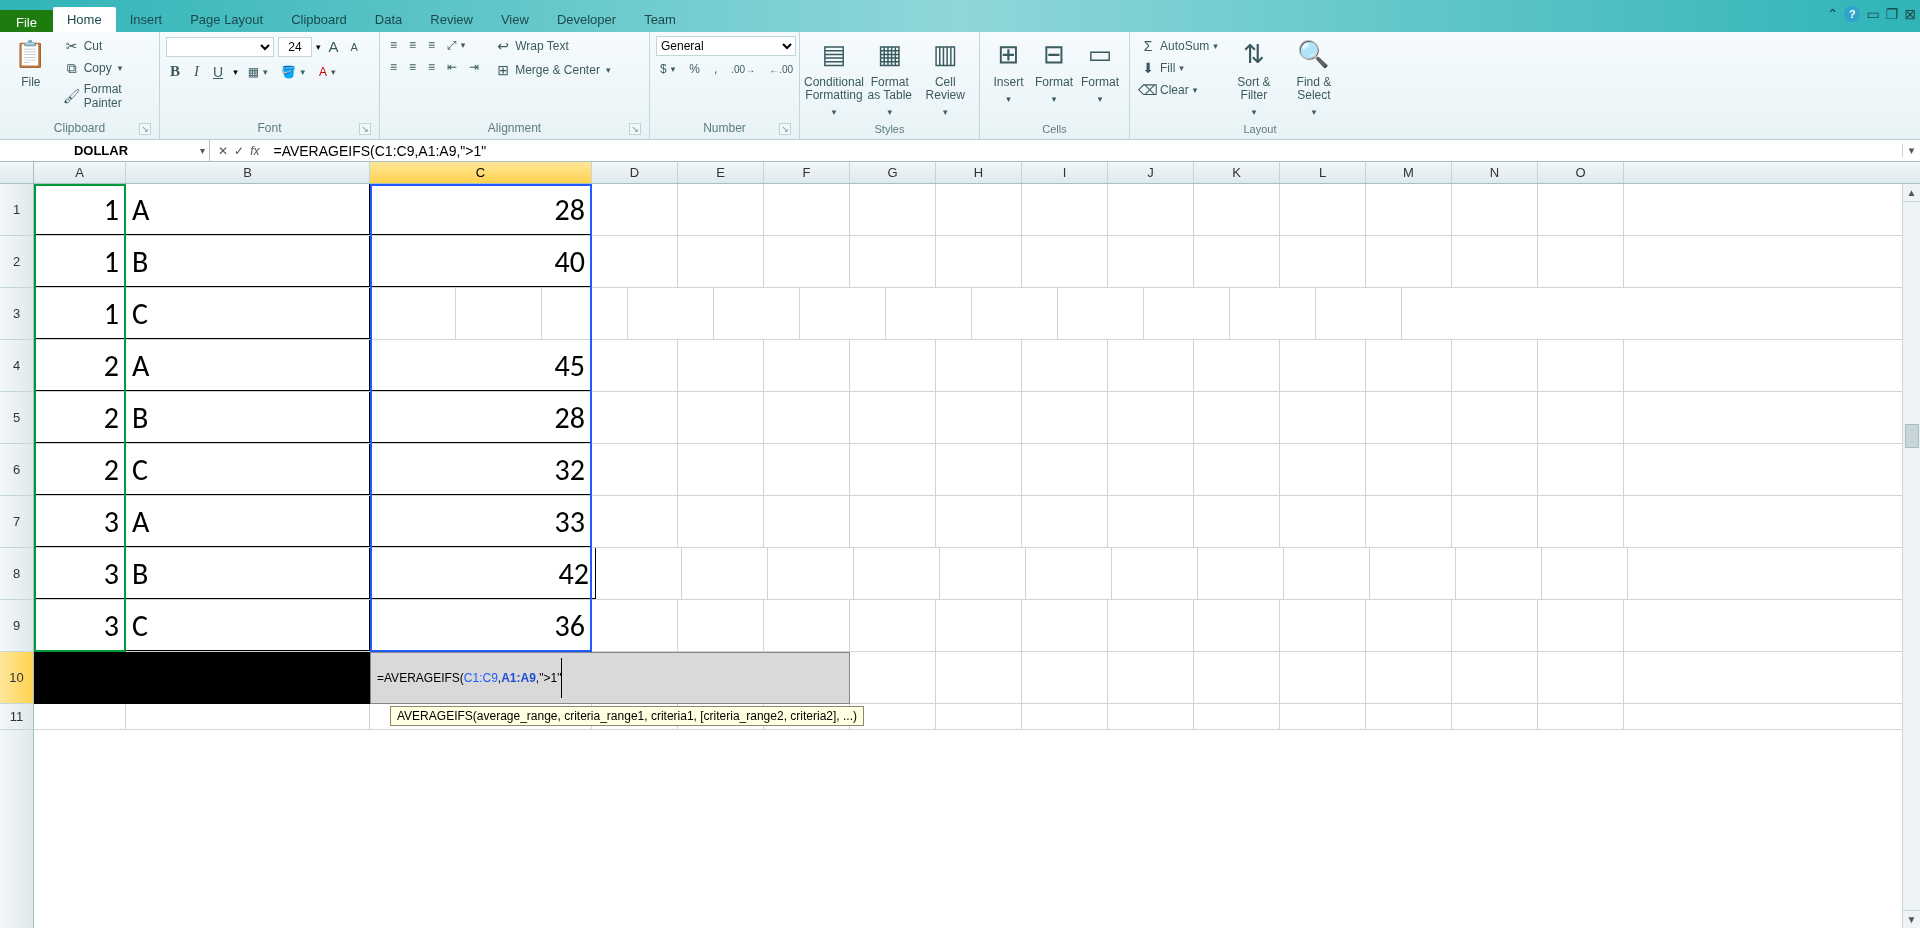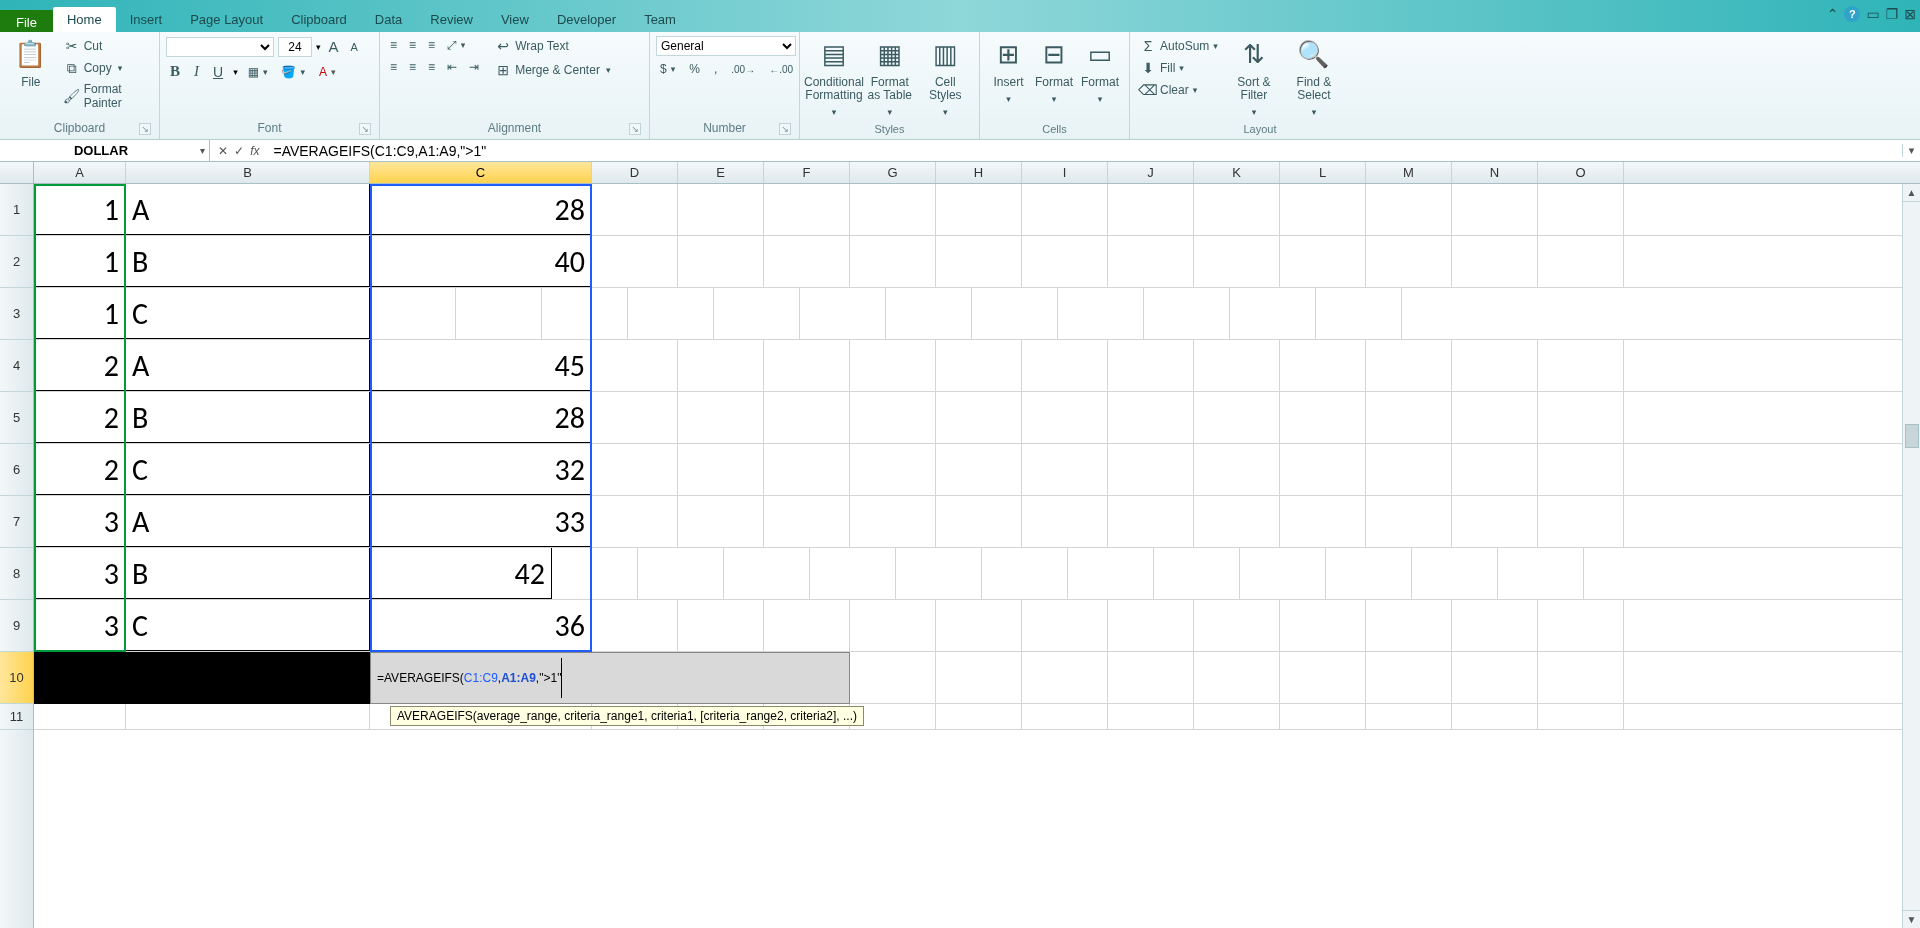--- a/index.html
+++ b/index.html
@@ -203,21 +203,21 @@
           <span>Conditional Formatting</span>
           <span style="font-size:9px;">▾</span>
         </div>
       <div class="rbtn big">
           <span class="glyph">▦</span>
           <span>Format as Table</span>
           <span style="font-size:9px;">▾</span>
         </div>
       <div class="rbtn big">
           <span class="glyph">▥</span>
-          <span>Cell Styles</span>
+          <span>Cell Review</span>
           <span style="font-size:9px;">▾</span>
         </div>
     </div>
     <div class="group-label">Styles</div>
   </div>
 
   <div class="group" style="width:150px;">
     <div style="display:flex;">
       <div class="rbtn big">
           <span class="glyph">⊞</span>
@@ -438,21 +438,21 @@
         <div class="cell" style="width: 86px; height: 100%;"></div>
         <div class="cell" style="width: 86px; height: 100%;"></div>
         <div class="cell" style="width: 86px; height: 100%;"></div>
         <div class="cell" style="width: 86px; height: 100%;"></div>
         <div class="cell" style="width: 86px; height: 100%;"></div>
         <div class="cell" style="width: 86px; height: 100%;"></div>
       </div>
       <div class="cellrow" style="height: 52px;">
         <div class="cell num" style="width: 92px; height: 100%; border-right: 1px solid rgb(0, 0, 0); border-bottom: 1px solid rgb(0, 0, 0);">3</div>
         <div class="cell txt" style="width: 244px; height: 100%; border-right: 1px solid rgb(0, 0, 0); border-bottom: 1px solid rgb(0, 0, 0);">B</div>
-        <div class="cell num" style="width: 182px; height: 100%; border-right: 1px solid rgb(0, 0, 0); border-bottom: 1px solid rgb(0, 0, 0);">42</div>
+        <div class="cell num" style="width: 226px; height: 100%; border-right: 1px solid rgb(0, 0, 0); border-bottom: 1px solid rgb(0, 0, 0);">42</div>
         <div class="cell" style="width: 86px; height: 100%;"></div>
         <div class="cell" style="width: 86px; height: 100%;"></div>
         <div class="cell" style="width: 86px; height: 100%;"></div>
         <div class="cell" style="width: 86px; height: 100%;"></div>
         <div class="cell" style="width: 86px; height: 100%;"></div>
         <div class="cell" style="width: 86px; height: 100%;"></div>
         <div class="cell" style="width: 86px; height: 100%;"></div>
         <div class="cell" style="width: 86px; height: 100%;"></div>
         <div class="cell" style="width: 86px; height: 100%;"></div>
         <div class="cell" style="width: 86px; height: 100%;"></div>

